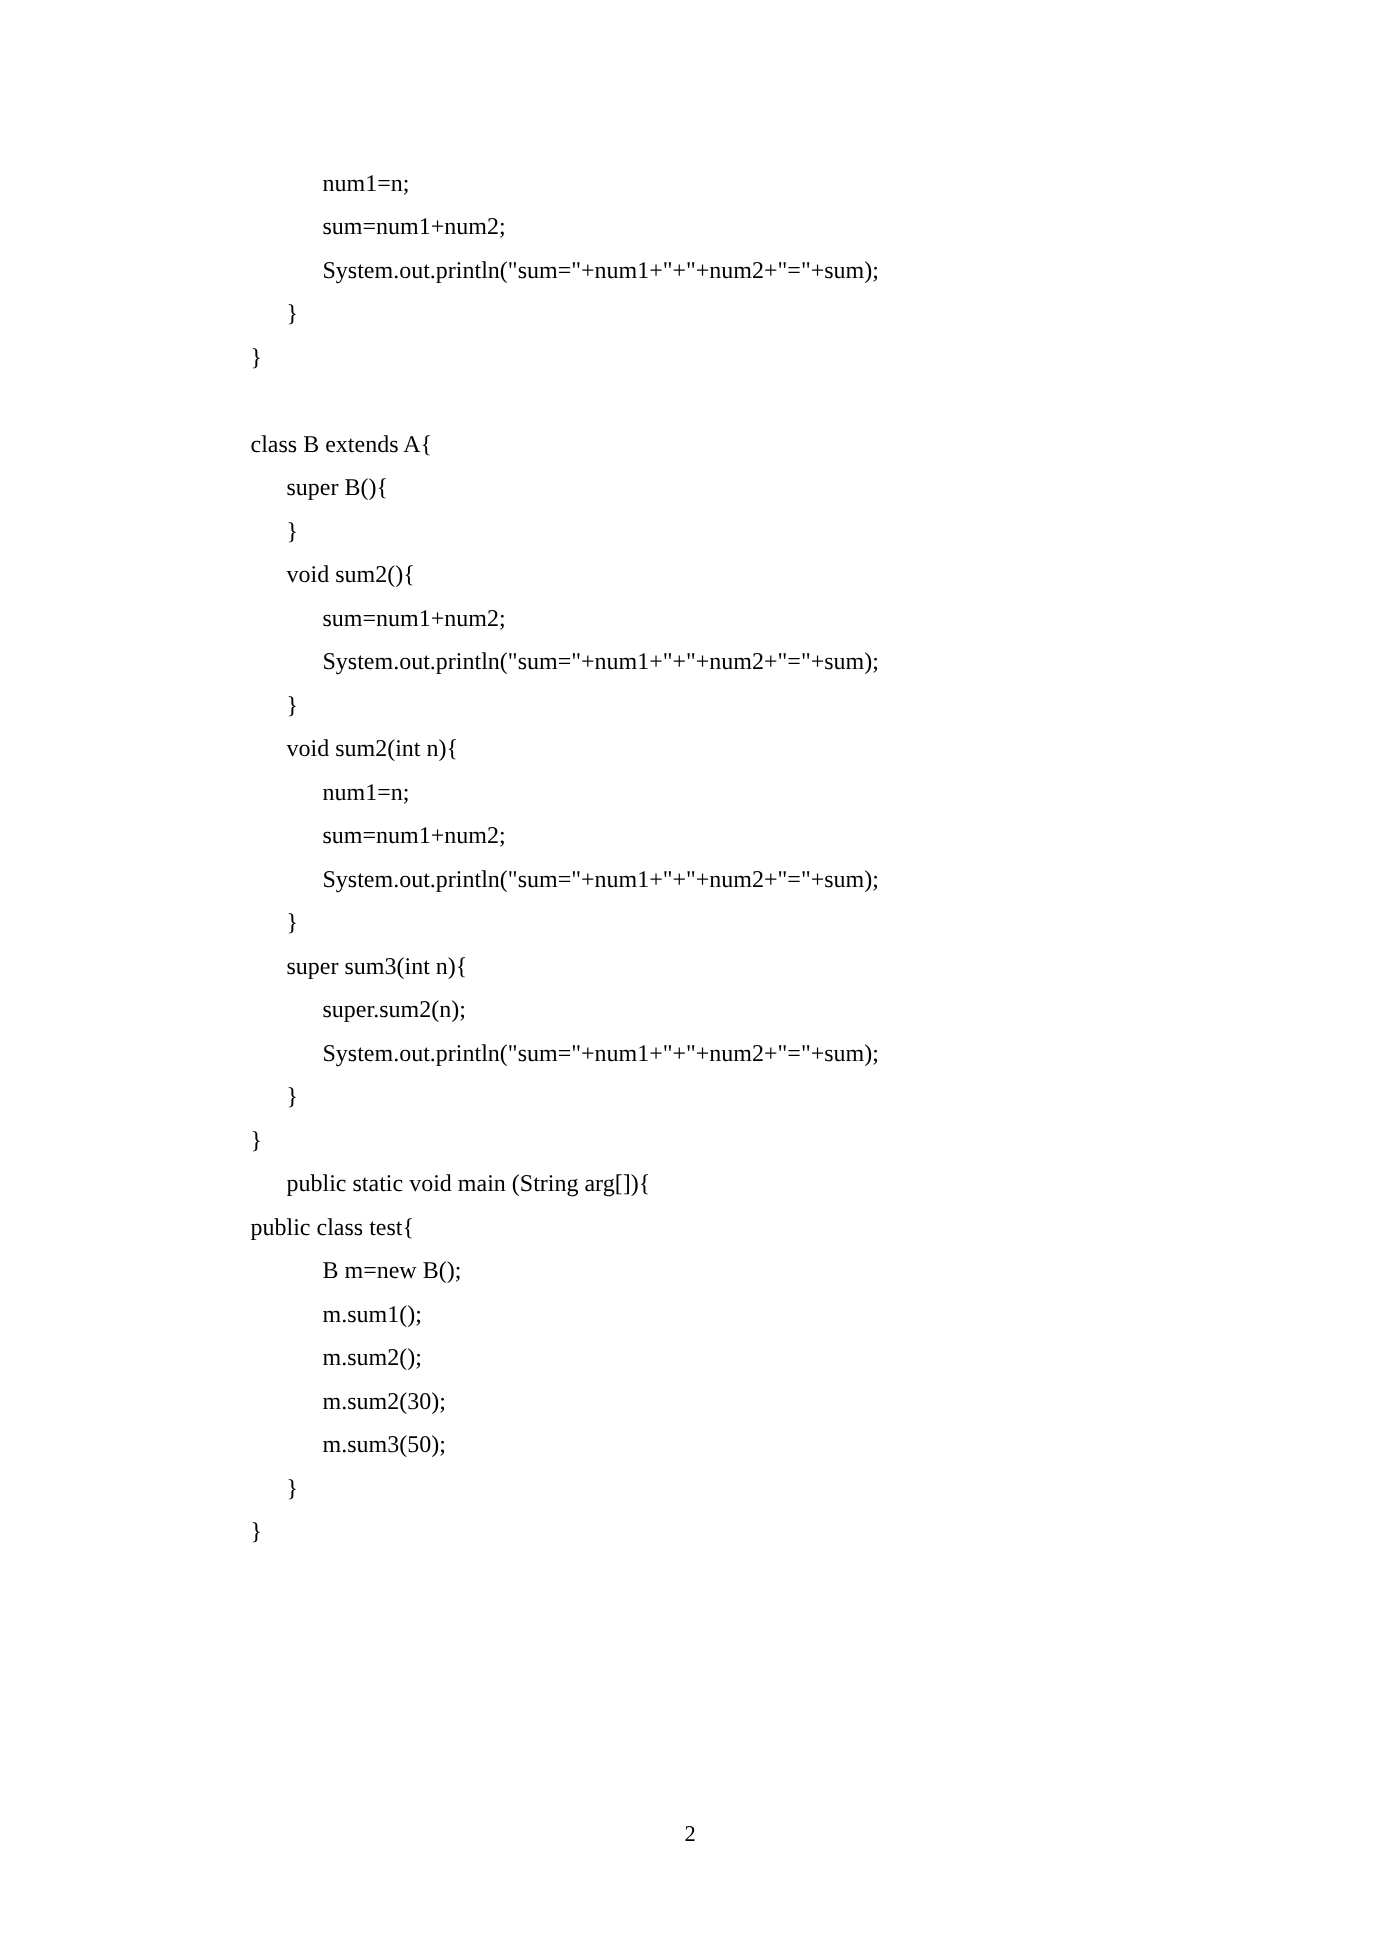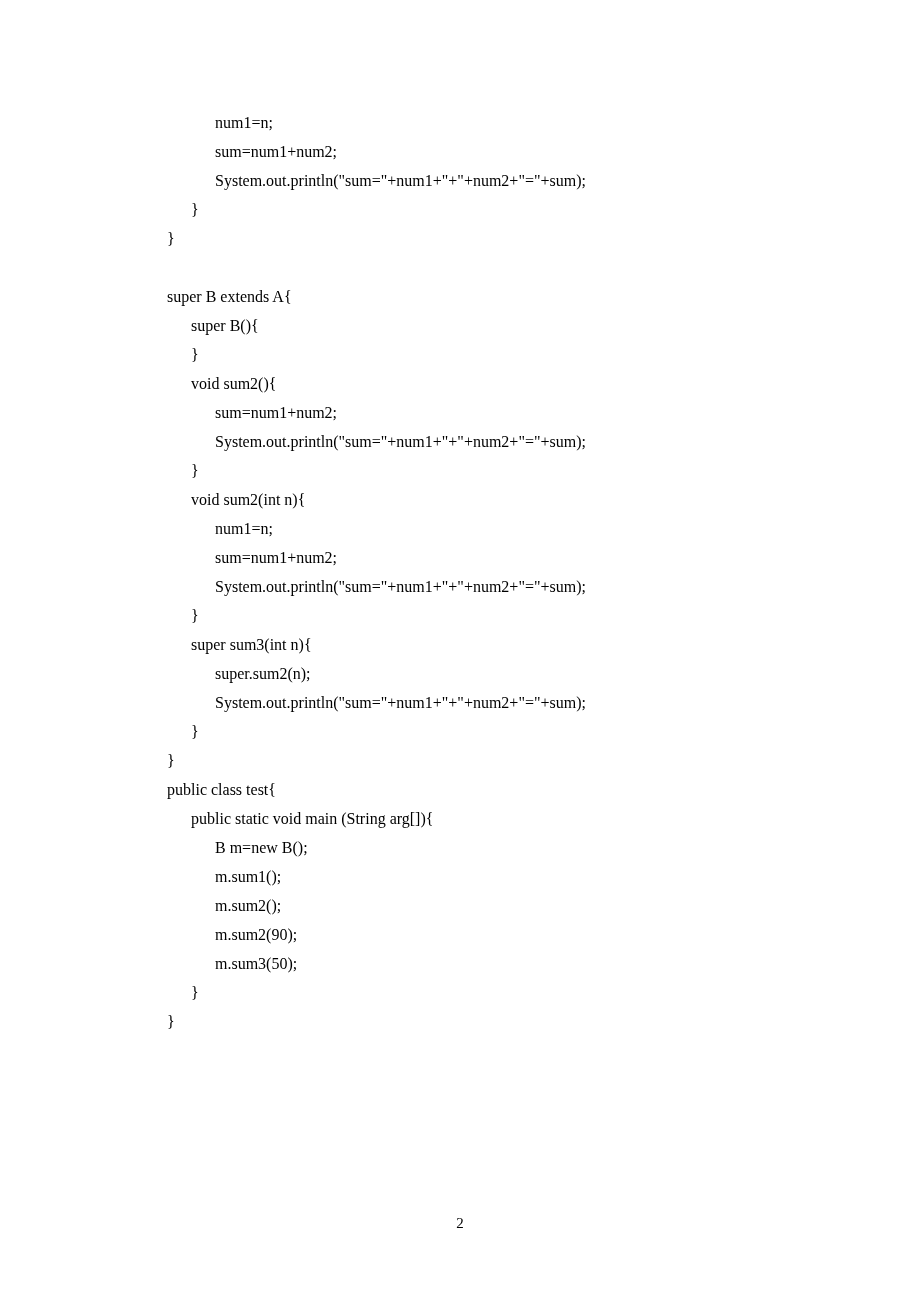--- a/index.html
+++ b/index.html
@@ -35,41 +35,41 @@
 </head>
 <body>
 
 <div>
   <div class="code-line">            num1=n;</div>
   <div class="code-line">            sum=num1+num2;</div>
   <div class="code-line">            System.out.println("sum="+num1+"+"+num2+"="+sum);</div>
   <div class="code-line">      }</div>
   <div class="code-line">}</div>
   <div class="code-line"></div>
-  <div class="code-line">super B extends A{</div>
+  <div class="code-line">class B extends A{</div>
   <div class="code-line">      super B(){</div>
   <div class="code-line">      }</div>
   <div class="code-line">      void sum2(){</div>
   <div class="code-line">            sum=num1+num2;</div>
   <div class="code-line">            System.out.println("sum="+num1+"+"+num2+"="+sum);</div>
   <div class="code-line">      }</div>
   <div class="code-line">      void sum2(int n){</div>
   <div class="code-line">            num1=n;</div>
   <div class="code-line">            sum=num1+num2;</div>
   <div class="code-line">            System.out.println("sum="+num1+"+"+num2+"="+sum);</div>
   <div class="code-line">      }</div>
   <div class="code-line">      super sum3(int n){</div>
   <div class="code-line">            super.sum2(n);</div>
   <div class="code-line">            System.out.println("sum="+num1+"+"+num2+"="+sum);</div>
   <div class="code-line">      }</div>
   <div class="code-line">}</div>
+  <div class="code-line">      public static void main (String arg[]){</div>
   <div class="code-line">public class test{</div>
-  <div class="code-line">      public static void main (String arg[]){</div>
   <div class="code-line">            B m=new B();</div>
   <div class="code-line">            m.sum1();</div>
   <div class="code-line">            m.sum2();</div>
-  <div class="code-line">            m.sum2(90);</div>
+  <div class="code-line">            m.sum2(30);</div>
   <div class="code-line">            m.sum3(50);</div>
   <div class="code-line">      }</div>
   <div class="code-line">}</div>
 </div>
 
 <div class="page-number">2</div>
 
 </body></html>

